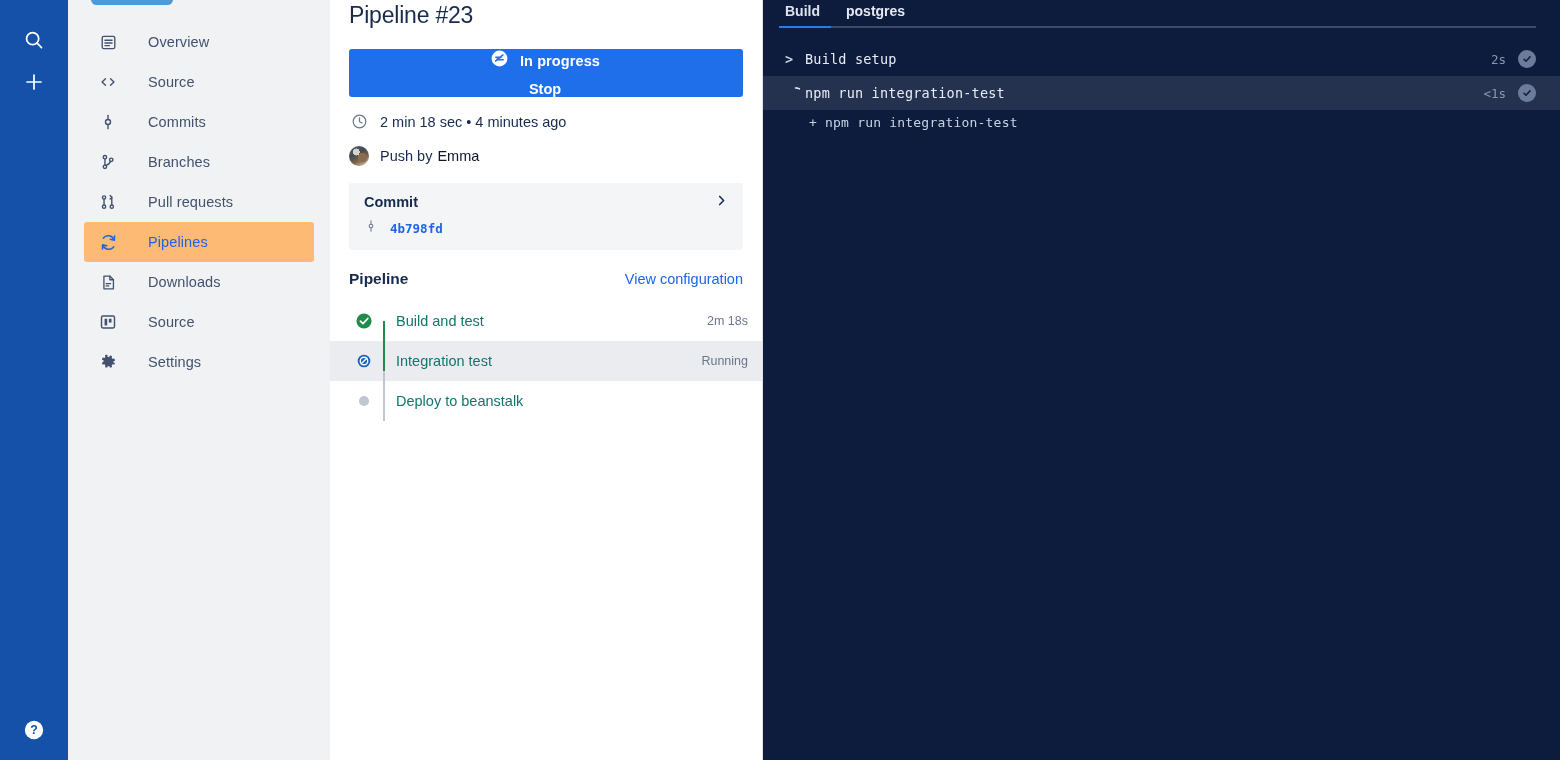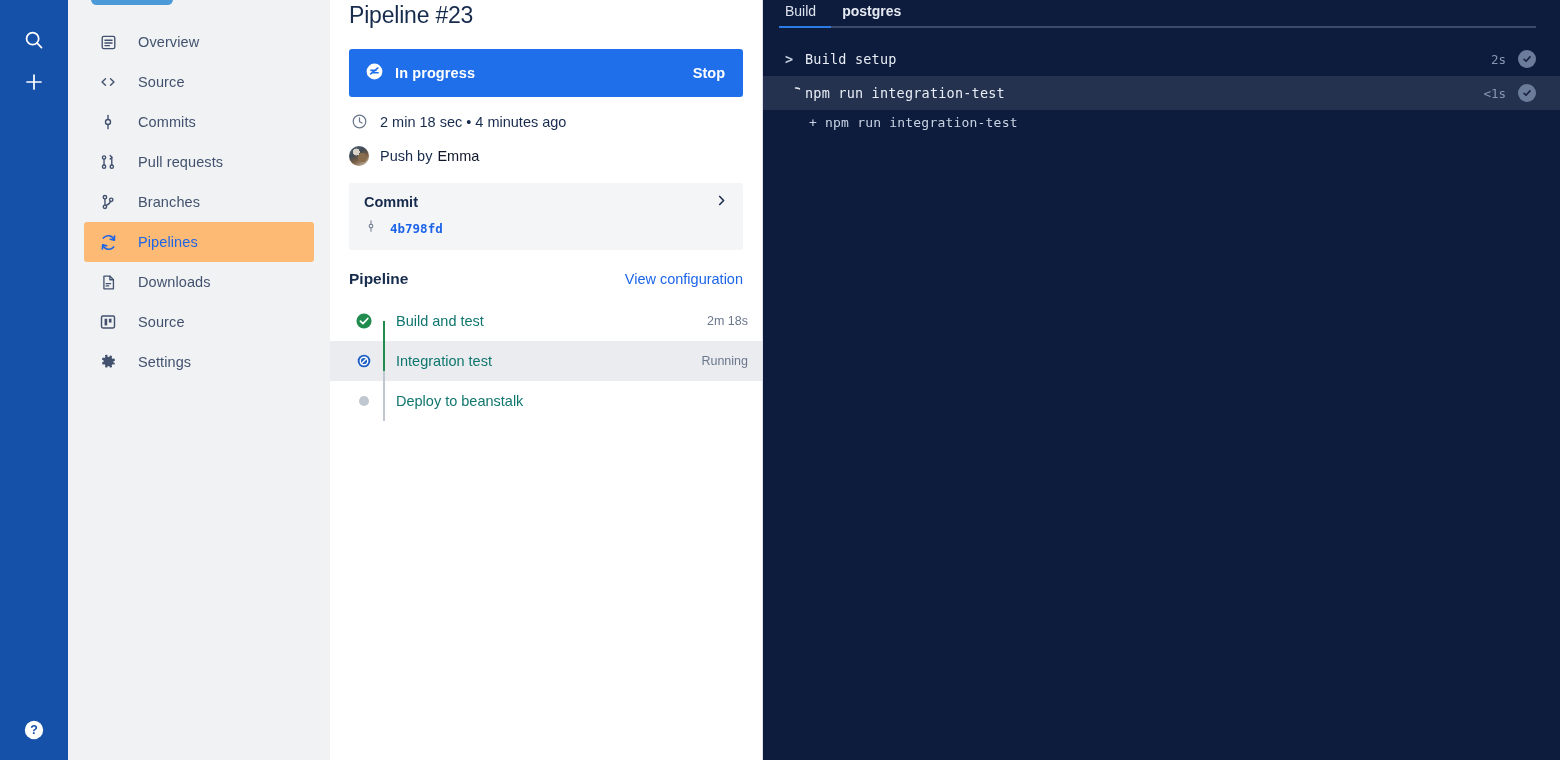--- a/index.html
+++ b/index.html
@@ -75,21 +75,21 @@
   .navitem {
     display: flex;
     align-items: center;
     height: 40px;
     margin: 0 16px 0 16px;
     padding-left: 14px;
     border-radius: 3px;
     color: #42526E;
     font-size: 14.5px;
     cursor: pointer;
-    gap: 20px;
+    gap: 30px;
   }
   .navitem .ni-icon {
     width: 20px;
     height: 20px;
     display: flex;
     align-items: center;
     justify-content: center;
     flex: 0 0 20px;
   }
   .navitem .ni-label { line-height: 1; letter-spacing: 0.1px; }
@@ -122,20 +122,21 @@
     margin-top: 17px;
     height: 48px;
     background: #1F6FEB;
     border-radius: 3px;
     display: flex;
     align-items: center;
     justify-content: space-between;
     padding: 0 18px 0 16px;
     color: #fff;
     cursor: pointer;
+    flex-direction: column;
   }
   .sb-left { display: flex; align-items: center; gap: 11px; }
   .sb-text { font-size: 14.5px; font-weight: bold; letter-spacing: 0.1px; }
   .sb-stop { font-size: 14.5px; font-weight: bold; color: #fff; cursor: pointer; }
 
   .meta-row {
     display: flex;
     align-items: center;
     gap: 11px;
     margin-top: 16px;
@@ -227,21 +228,21 @@
     display: flex;
     align-items: flex-start;
     gap: 26px;
     padding: 0 22px;
     height: 28px;
     position: relative;
   }
   .log-tab {
     color: #DDE3EE;
     font-size: 14px;
-    font-weight: normal;
+    font-weight: bold;
     line-height: 18px;
     padding-top: 2px;
     cursor: pointer;
     position: relative;
   }
   .log-tab.inactive { font-weight: bold; color: #E4E9F2; }
   .tabs-track {
     position: absolute;
     left: 16px;
     right: 24px;
@@ -366,45 +367,45 @@
             <line x1="10" y1="2.6" x2="10" y2="7.2"></line>
             <line x1="10" y1="12.8" x2="10" y2="17.4"></line>
             <circle cx="10" cy="10" r="2.8"></circle>
           </svg>
         </span>
         <span class="ni-label">Commits</span>
       </div>
 
       <div class="navitem">
         <span class="ni-icon">
+          <svg width="18" height="18" viewBox="0 0 20 20" fill="none" stroke="#42526E" stroke-width="1.55" stroke-linecap="round">
+            <circle cx="6.6" cy="4.6" r="1.9"></circle>
+            <circle cx="6.6" cy="15.4" r="1.9"></circle>
+            <circle cx="13.6" cy="7.6" r="1.9"></circle>
+            <line x1="6.6" y1="6.5" x2="6.6" y2="13.5"></line>
+            <path d="M12.6 9.3 C12.0 12.3 9.4 13.2 7.6 13.9"></path>
+          </svg>
+        </span>
+        <span class="ni-label">Branches</span>
+      </div>
+
+      <div class="navitem">
+        <span class="ni-icon">
           <svg width="18" height="18" viewBox="0 0 20 20" fill="none" stroke="#42526E" stroke-width="1.55" stroke-linecap="round" stroke-linejoin="round">
             <circle cx="5.6" cy="5.0" r="1.8"></circle>
             <circle cx="5.6" cy="15.2" r="1.8"></circle>
             <circle cx="14.2" cy="15.2" r="1.8"></circle>
             <line x1="5.6" y1="6.8" x2="5.6" y2="13.4"></line>
             <polyline points="12.4,2.8 14.3,4.7 12.4,6.6"></polyline>
             <path d="M14.2 4.7 L14.2 13.4"></path>
           </svg>
         </span>
         <span class="ni-label">Pull requests</span>
       </div>
 
-      <div class="navitem">
-        <span class="ni-icon">
-          <svg width="18" height="18" viewBox="0 0 20 20" fill="none" stroke="#42526E" stroke-width="1.55" stroke-linecap="round">
-            <circle cx="6.6" cy="4.6" r="1.9"></circle>
-            <circle cx="6.6" cy="15.4" r="1.9"></circle>
-            <circle cx="13.6" cy="7.6" r="1.9"></circle>
-            <line x1="6.6" y1="6.5" x2="6.6" y2="13.5"></line>
-            <path d="M12.6 9.3 C12.0 12.3 9.4 13.2 7.6 13.9"></path>
-          </svg>
-        </span>
-        <span class="ni-label">Branches</span>
-      </div>
-
       <div class="navitem selected">
         <span class="ni-icon">
           <svg width="19" height="19" viewBox="0 0 20 20" fill="none" stroke="#1D65E8" stroke-width="1.7" stroke-linecap="round" stroke-linejoin="round">
             <path d="M15.9 7.2 A6.6 6.6 0 0 0 4.6 5.3"></path>
             <polyline points="16.4,3.2 16.1,7.5 11.9,6.6"></polyline>
             <path d="M4.1 12.8 A6.6 6.6 0 0 0 15.4 14.7"></path>
             <polyline points="3.6,16.8 3.9,12.5 8.1,13.4"></polyline>
           </svg>
         </span>
         <span class="ni-label">Pipelines</span>

